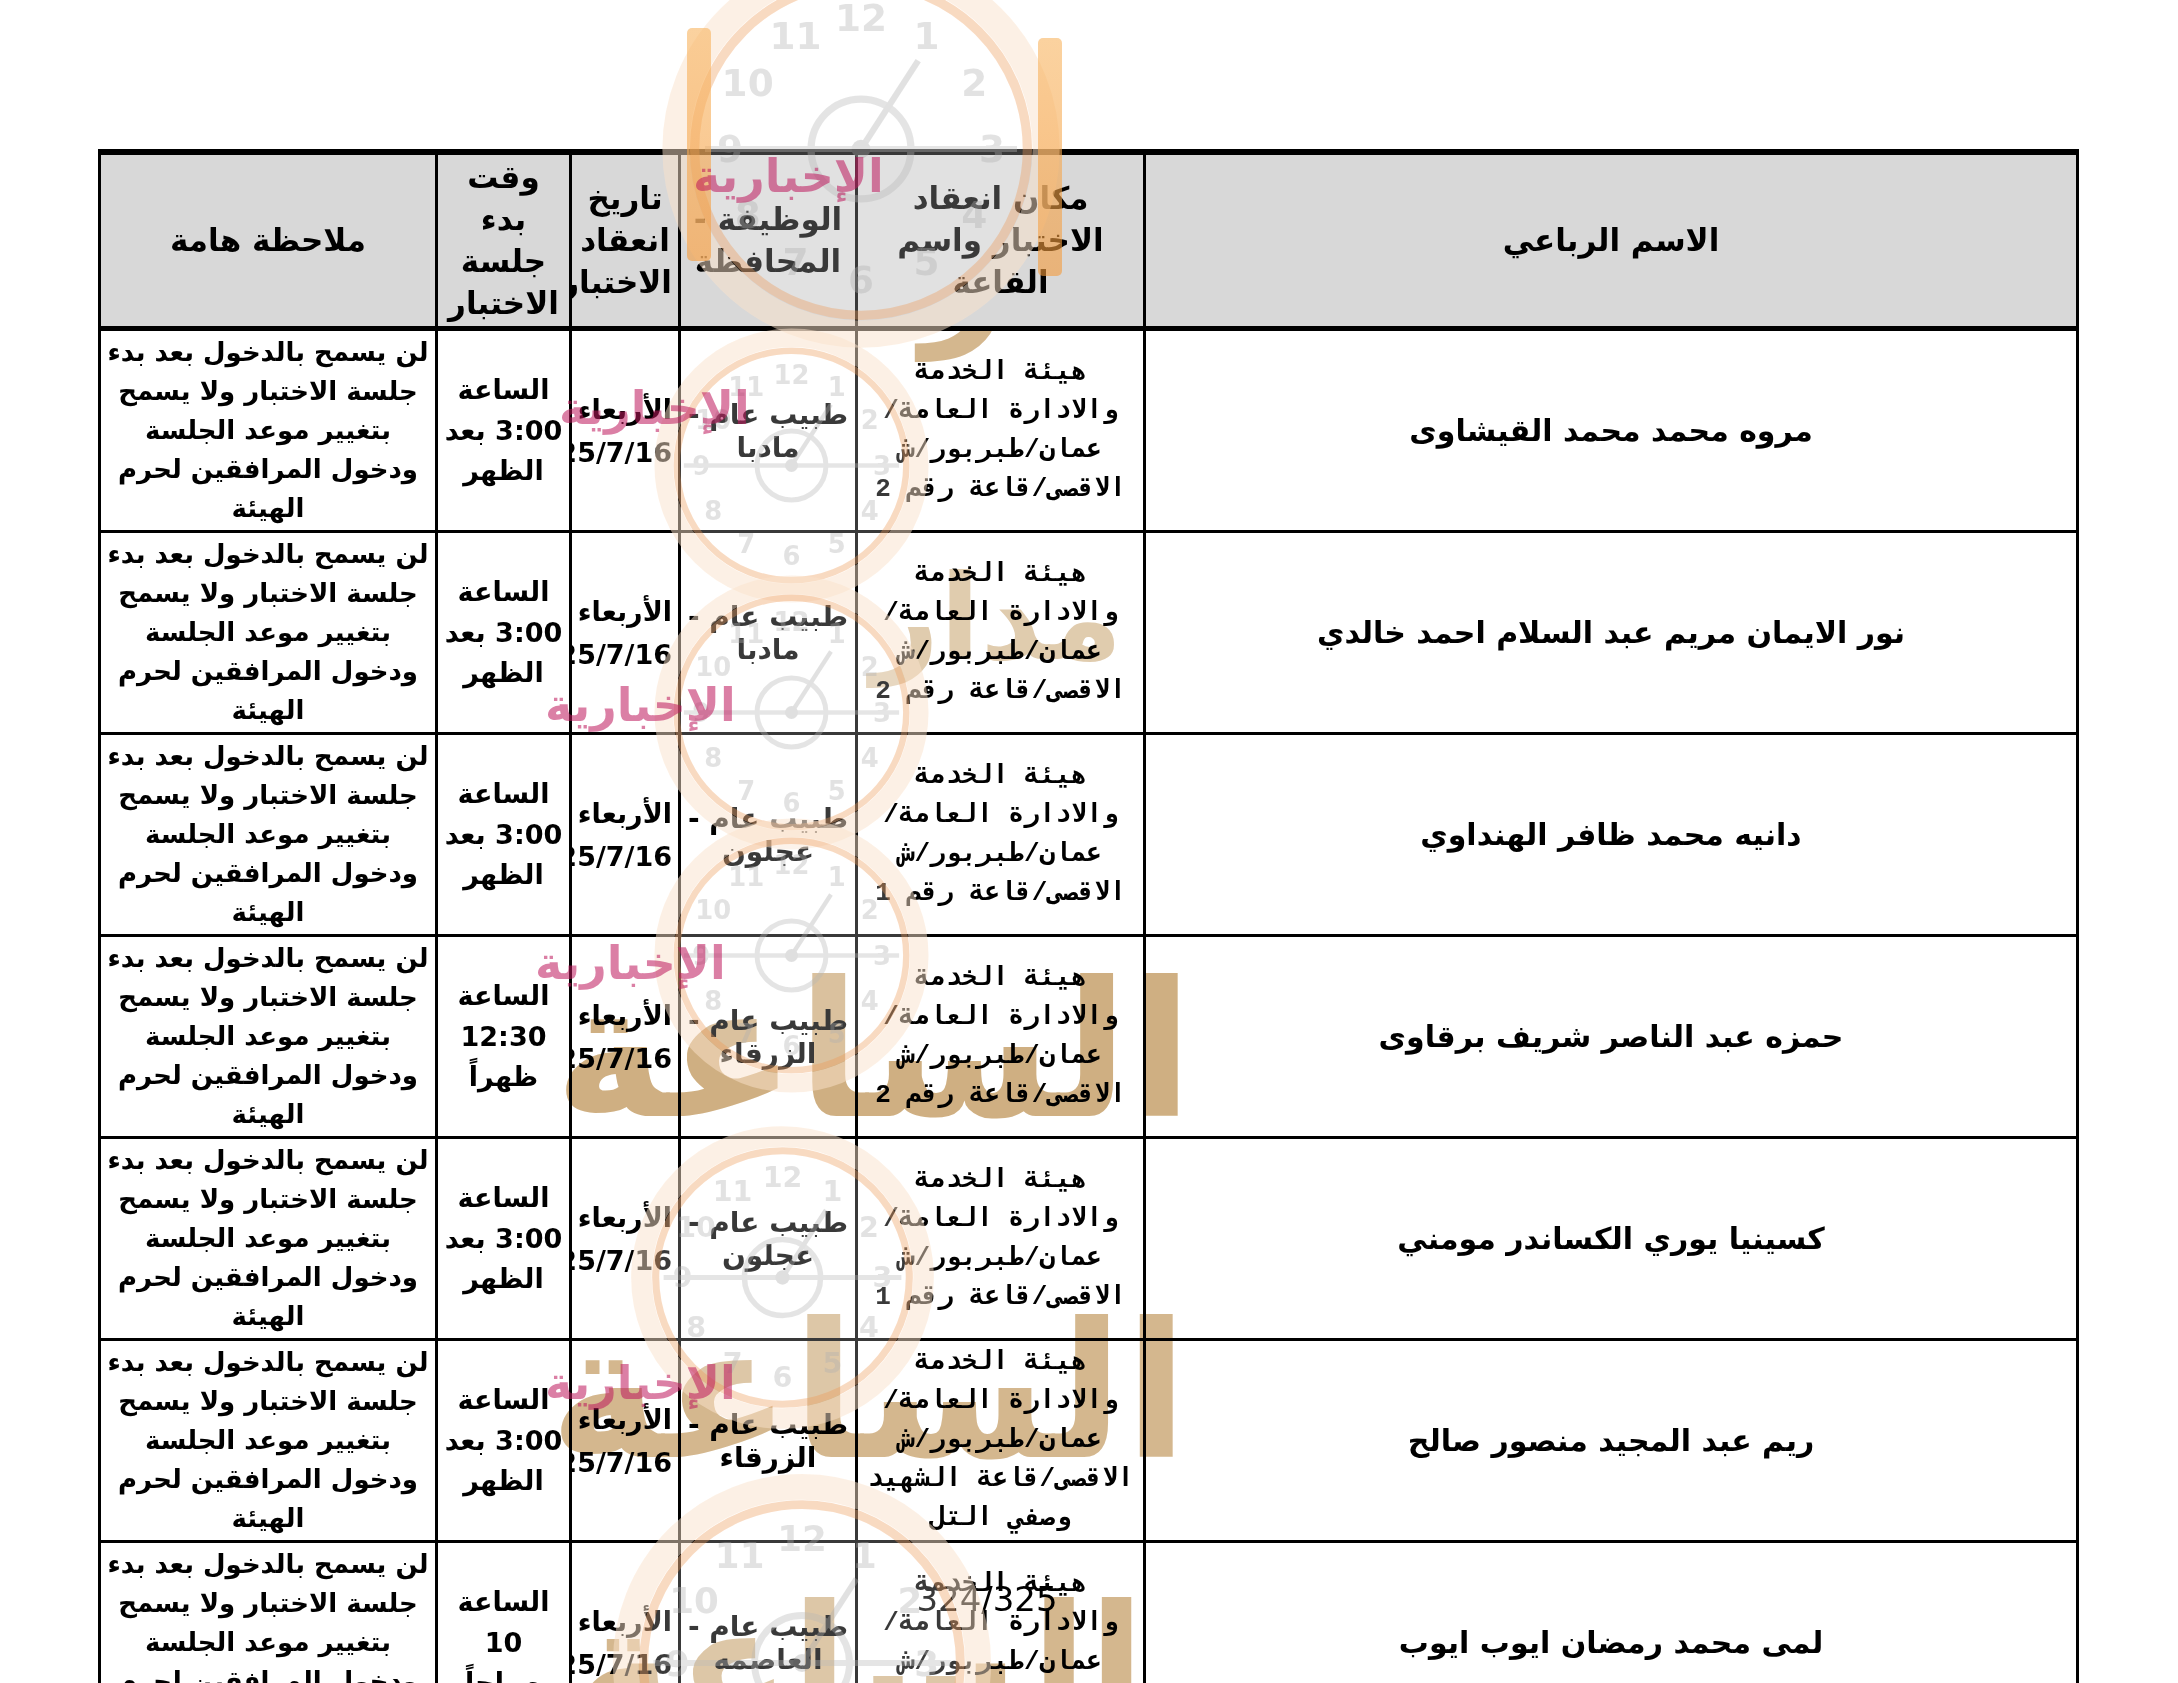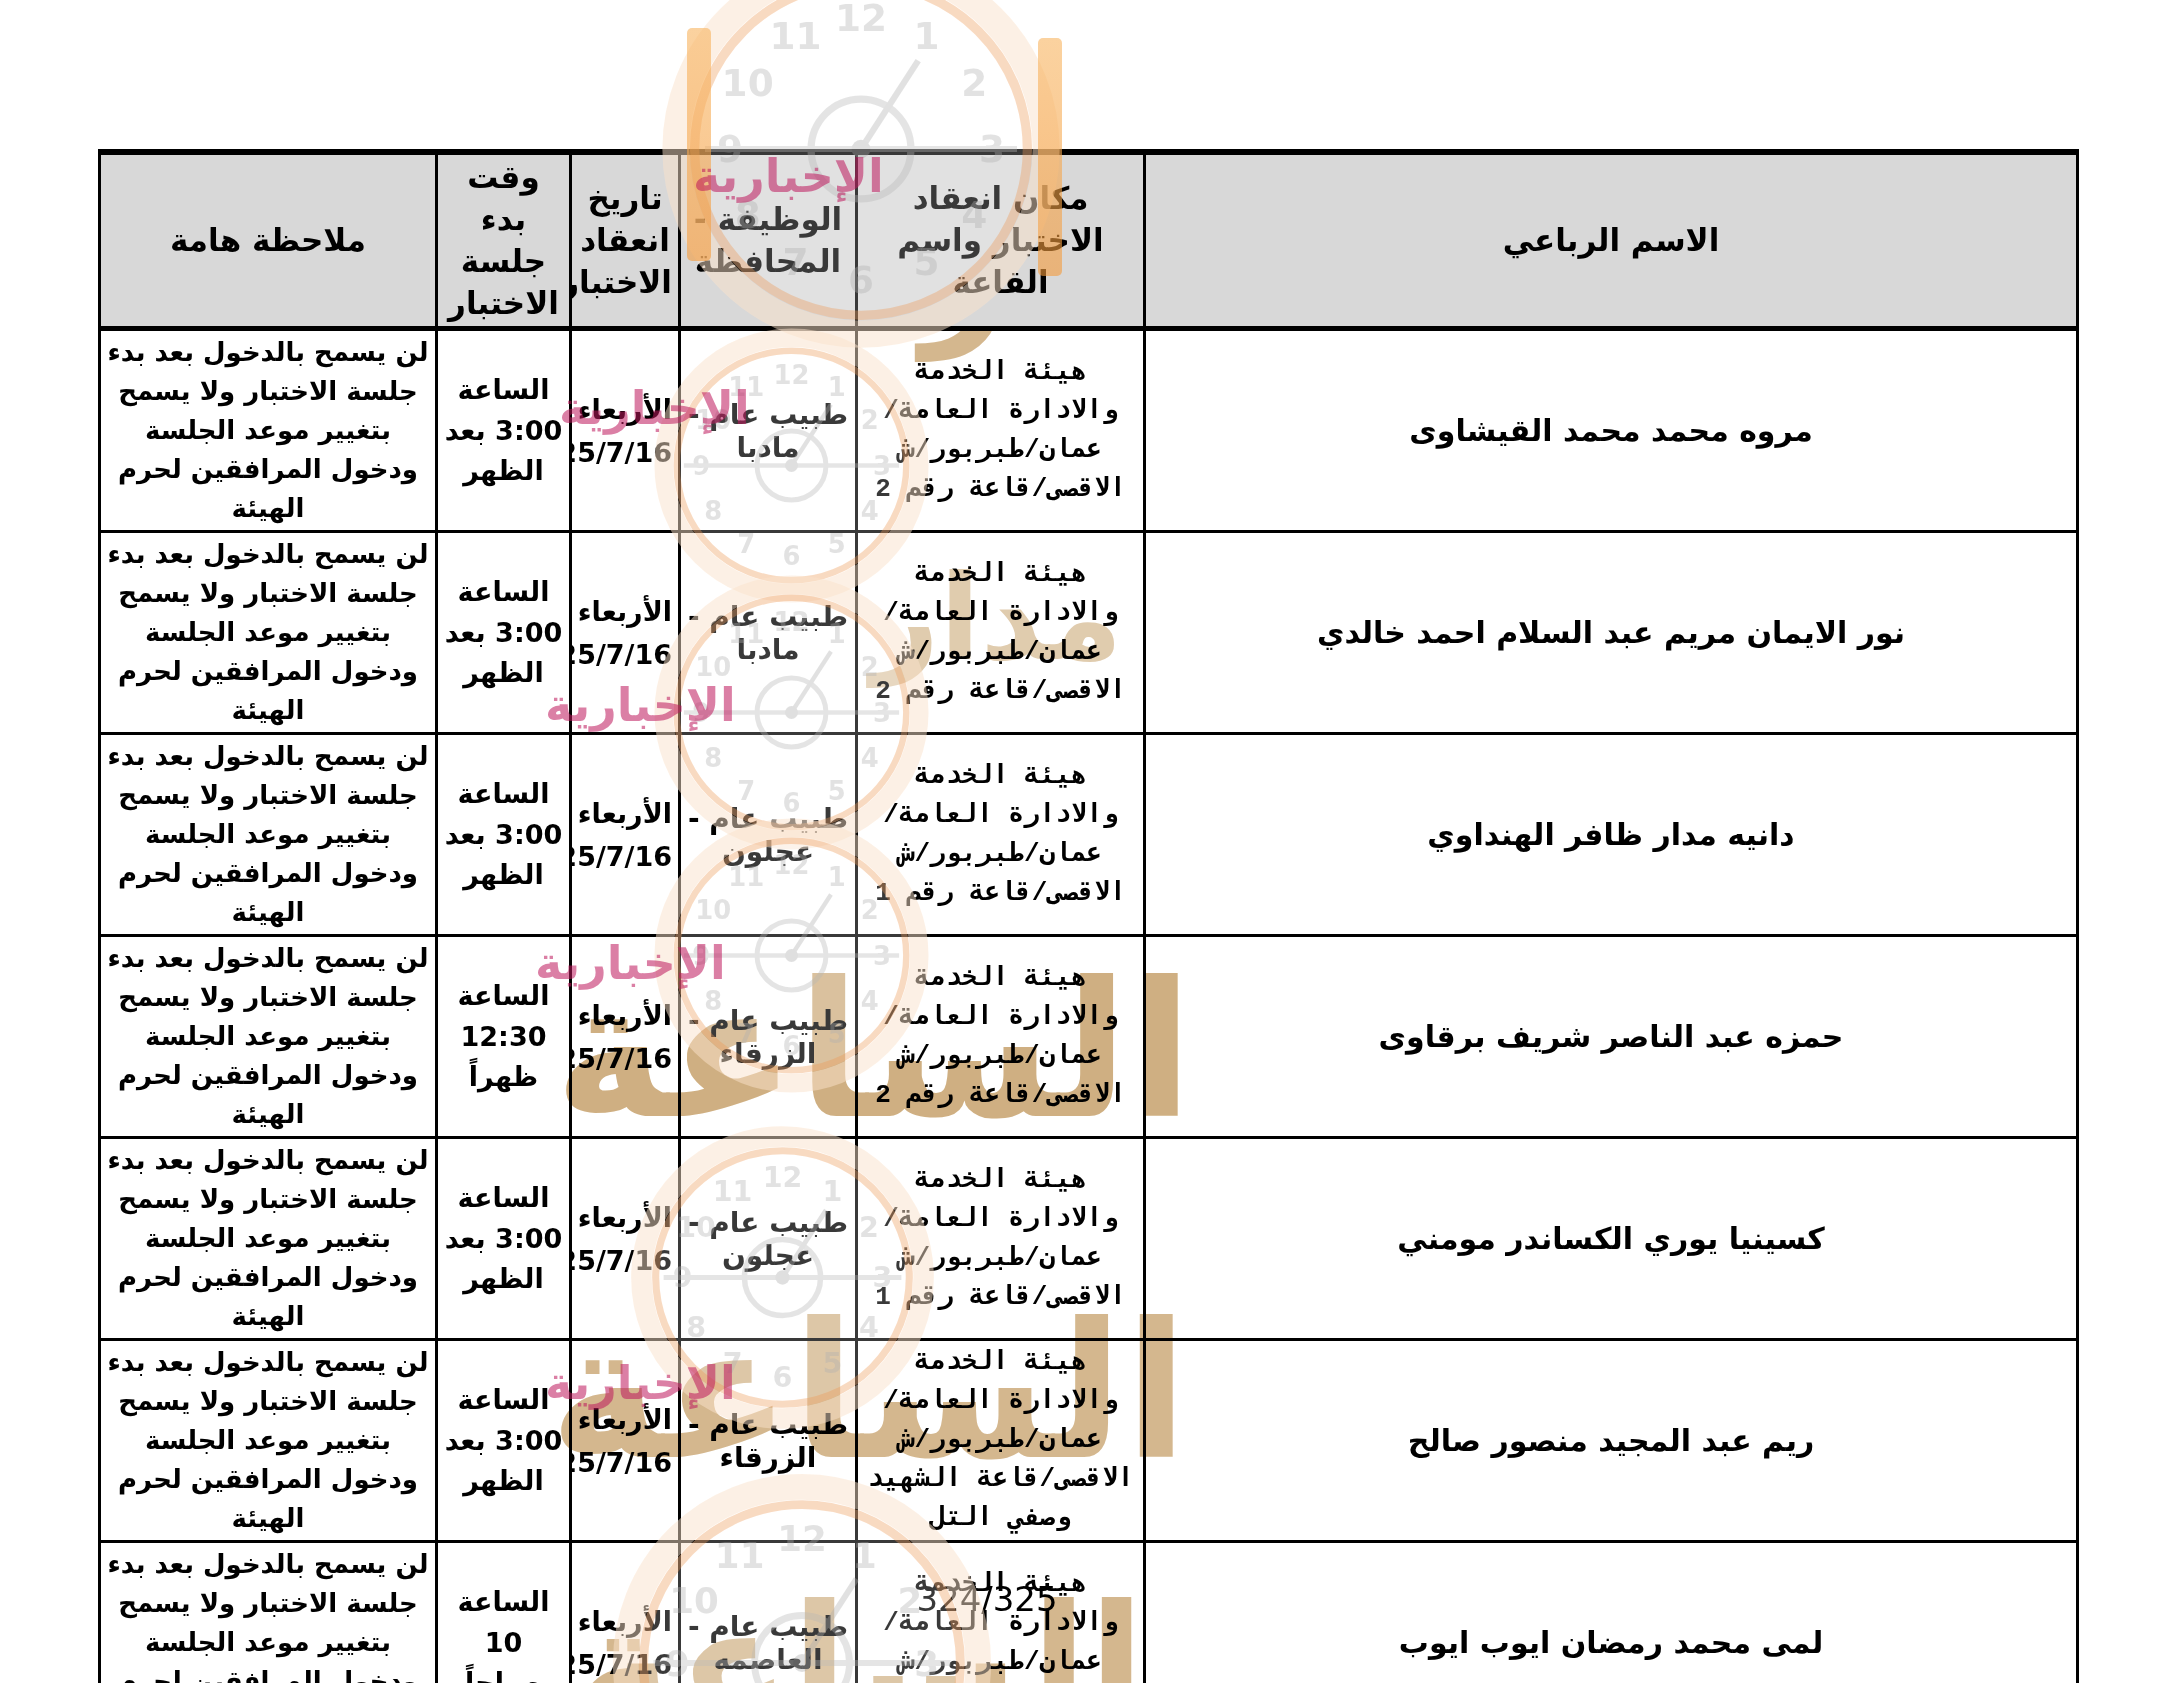--- a/index.html
+++ b/index.html
@@ -186,21 +186,21 @@
       <td class="c-location">هيئة الخدمة والادارة العامة/عمان/طبربور/ش الاقصى/قاعة رقم 2</td>
       <td class="c-job">طبيب عام - مادبا</td>
       <td class="c-date">
         <span class="date-line">الأربعاء</span>
         <span class="date-line">2025/7/16</span>
       </td>
       <td class="c-time">الساعة 3:00 بعد الظهر</td>
       <td class="c-note">لن يسمح بالدخول بعد بدء جلسة الاختبار ولا يسمح بتغيير موعد الجلسة ودخول المرافقين لحرم الهيئة</td>
     </tr>
           <tr>
-      <td class="c-name">دانيه مدار ظافر الهنداوي</td>
+      <td class="c-name">دانيه محمد ظافر الهنداوي</td>
       <td class="c-location">هيئة الخدمة والادارة العامة/عمان/طبربور/ش الاقصى/قاعة رقم 1</td>
       <td class="c-job">طبيب عام - عجلون</td>
       <td class="c-date">
         <span class="date-line">الأربعاء</span>
         <span class="date-line">2025/7/16</span>
       </td>
       <td class="c-time">الساعة 3:00 بعد الظهر</td>
       <td class="c-note">لن يسمح بالدخول بعد بدء جلسة الاختبار ولا يسمح بتغيير موعد الجلسة ودخول المرافقين لحرم الهيئة</td>
     </tr>
           <tr>

